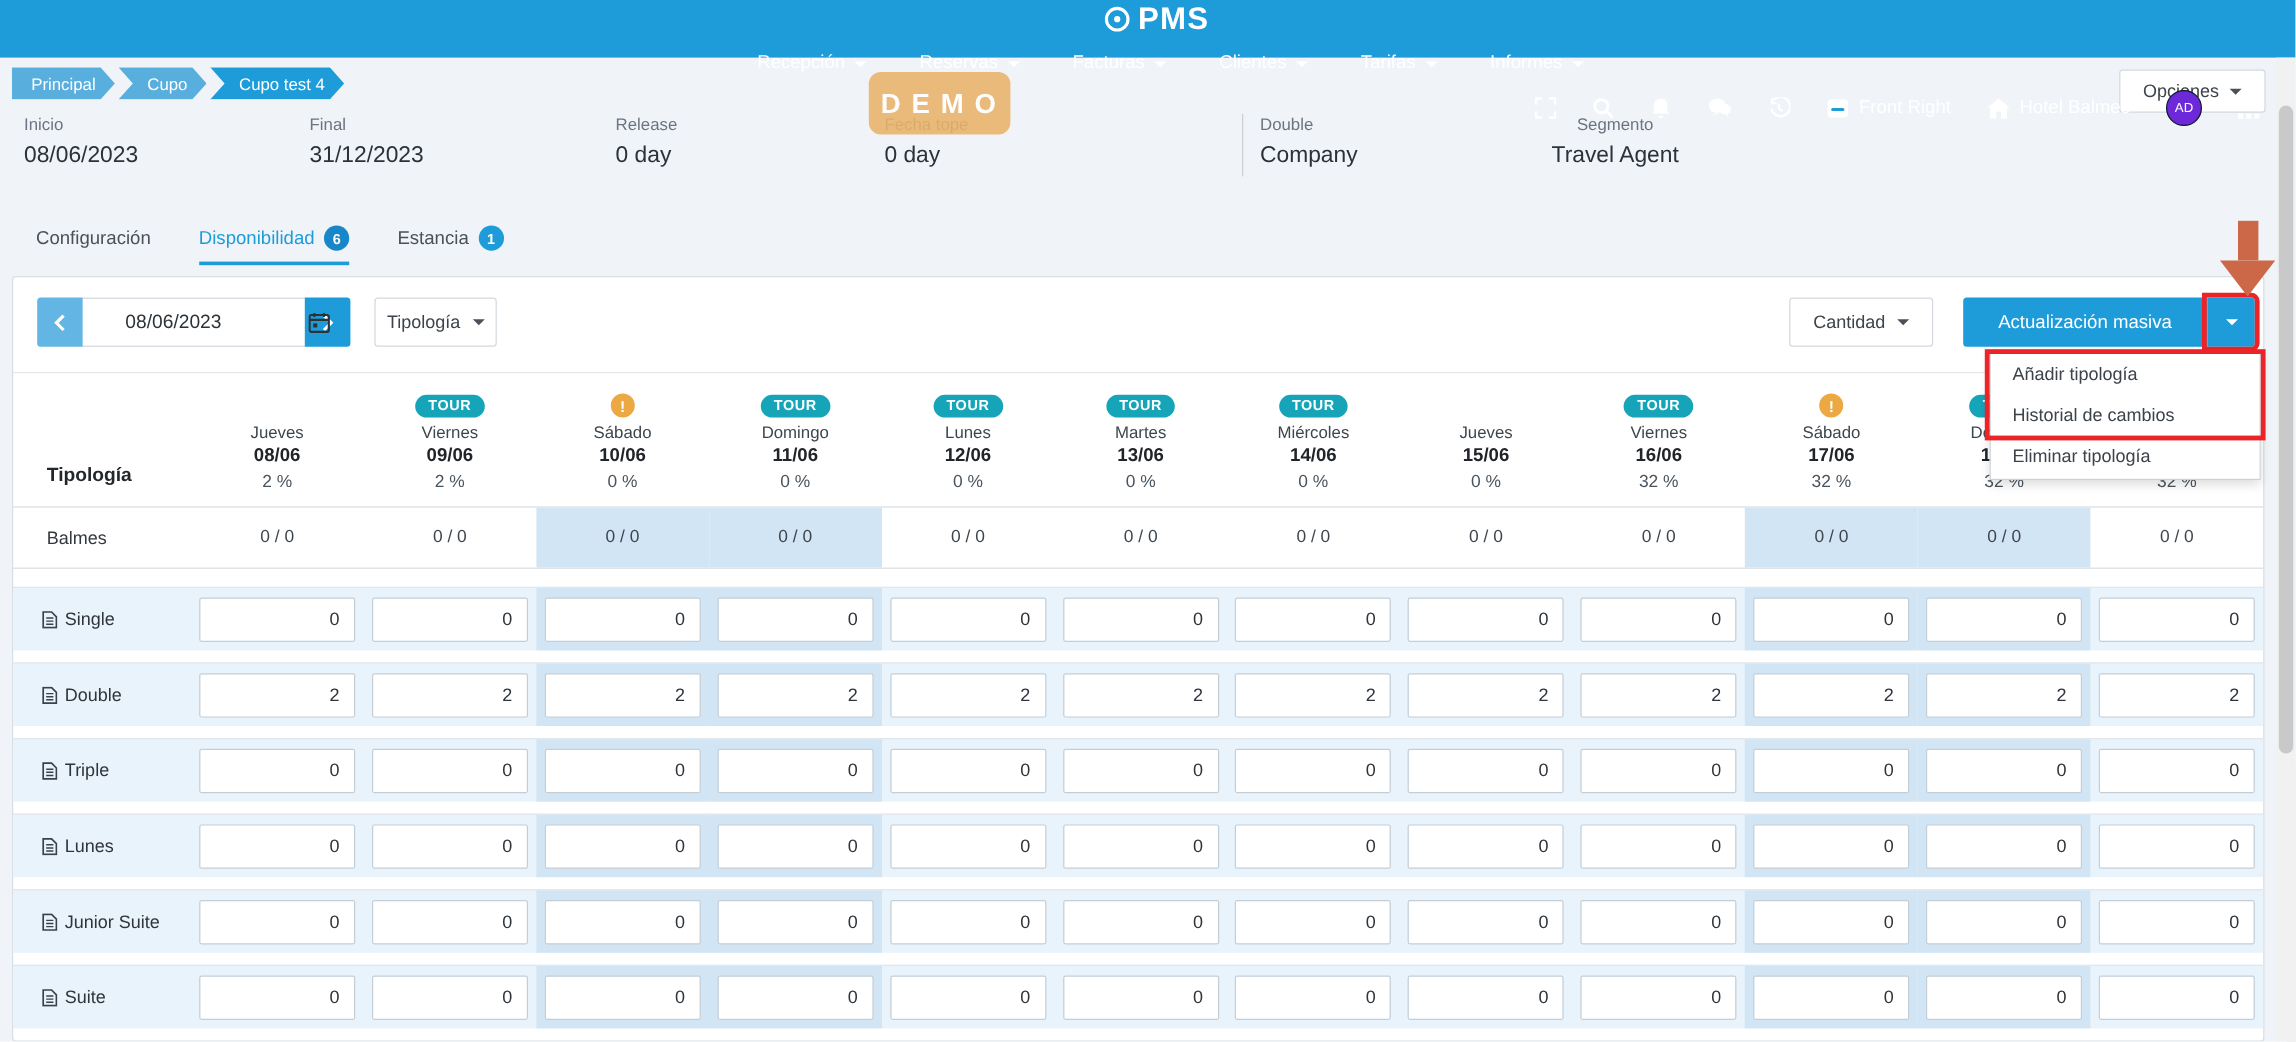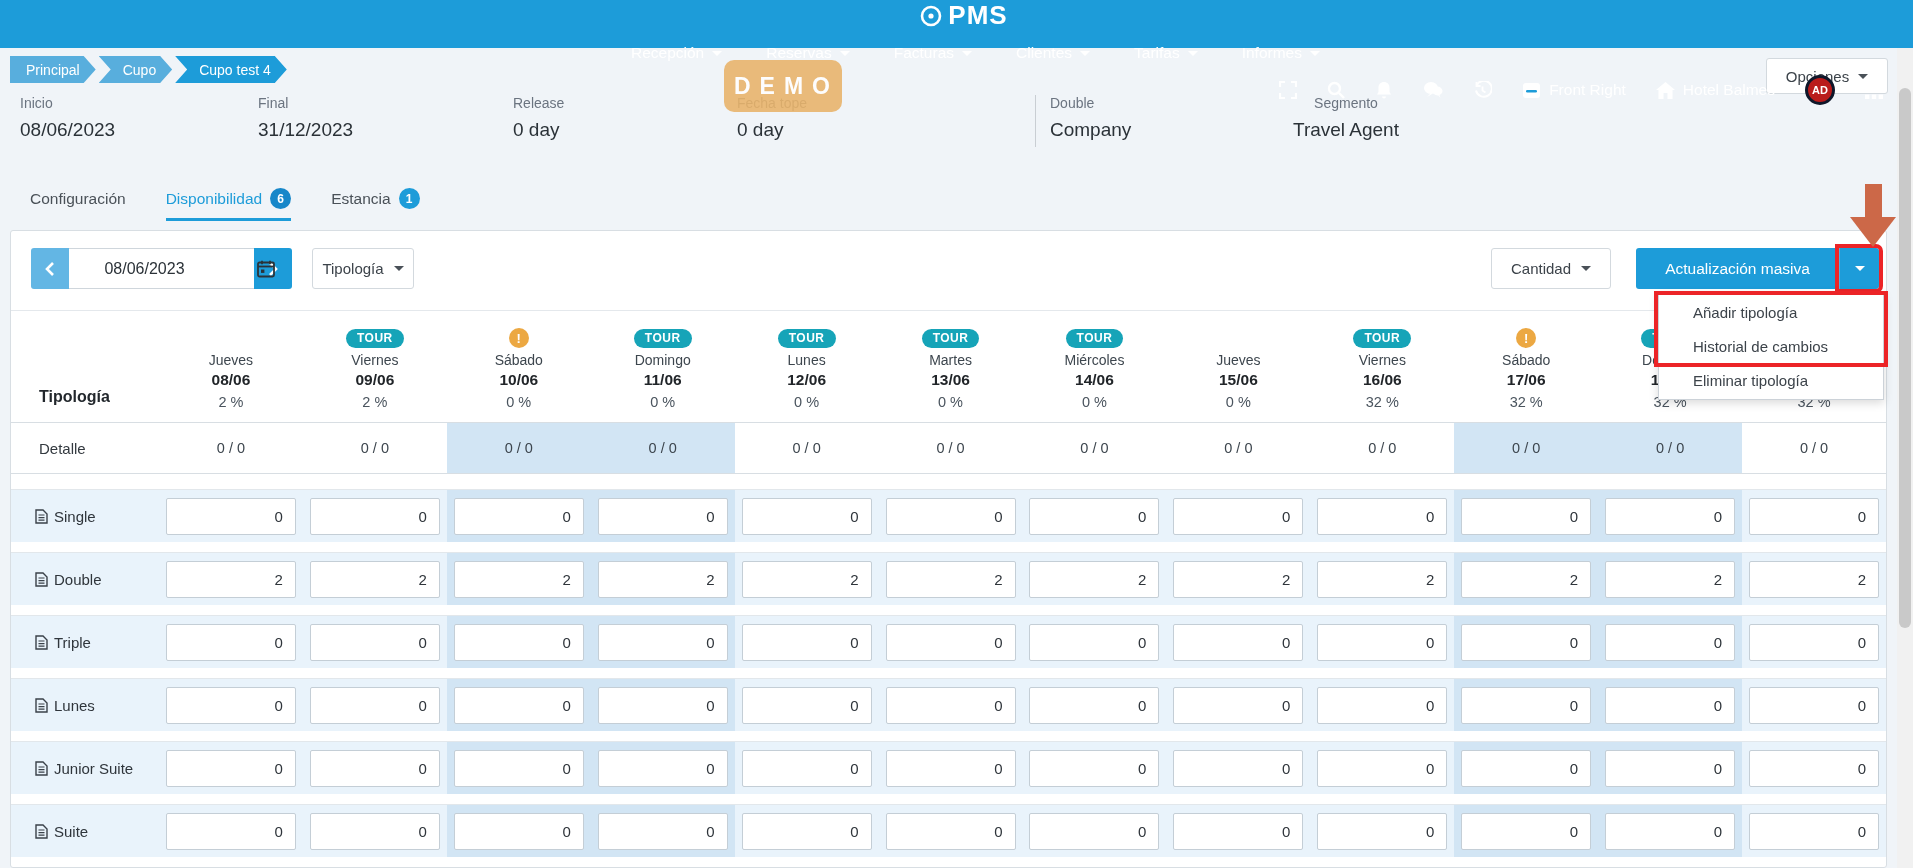--- a/index.html
+++ b/index.html
@@ -14,21 +14,21 @@
 
   
   .navbar{position:absolute;left:0;top:0;width:1913px;height:48px;background:var(--accent);display:flex;align-items:center;color:#fff;z-index:20;flex-direction:column;}
   .logo{display:flex;align-items:center;gap:5px;margin-left:14px;font-weight:bold;font-size:26px;letter-spacing:1px;}
   .nav-menus{display:flex;align-items:center;margin-left:38px;gap:8px;}
   .nav-item{display:flex;align-items:center;gap:8px;padding:13px 18px;font-size:15.5px;cursor:pointer;}
   .caret{width:0;height:0;border-left:5px solid transparent;border-right:5px solid transparent;border-top:5px solid #fff;display:inline-block;}
   .caret.dark{border-top-color:#4a5158;}
   .nav-right{margin-left:auto;display:flex;gap:30px;margin-right:30px;}
   .nav-ic{display:flex;align-items:center;gap:8px;font-size:15.5px;cursor:pointer;}
-  .avatar{width:30px;height:30px;border-radius:50%;background:#b91c1c;border:3px solid #0f172a;color:#fff;font-size:11px;font-weight:bold;display:flex;align-items:center;justify-content:center;}
+  .avatar{width:30px;height:30px;border-radius:50%;background:#6d28d9;border:1px solid #0f172a;color:#fff;font-size:11px;font-weight:normal;display:flex;align-items:center;justify-content:center;}
 
   
   .crumbs{position:absolute;left:10px;top:56px;display:flex;z-index:5;}
   .crumb{height:27px;display:flex;align-items:center;color:#fff;font-size:14px;padding:0 16px 0 24px;margin-right:3px;background:var(--crumb);clip-path:polygon(0 0,calc(100% - 12px) 0,100% 50%,calc(100% - 12px) 100%,0 100%,12px 50%);cursor:pointer;}
   .crumb.first{clip-path:polygon(0 0,calc(100% - 12px) 0,100% 50%,calc(100% - 12px) 100%,0 100%);padding-left:16px;}
   .crumb.active{background:var(--accent);}
   .btn-opciones{position:absolute;right:25px;top:58px;width:122px;height:36px;background:#fff;border:1px solid #d3d9de;border-radius:3px;font-size:15px;color:#3c434a;display:flex;align-items:center;justify-content:center;gap:9px;cursor:pointer;text-align:center;}
 
   
   .info{position:absolute;left:0;top:95px;width:1913px;height:60px;}
@@ -79,21 +79,21 @@
   .wkbg{background:var(--wk);}
 
   
   .rows{margin-top:15px;}
   .brow{height:53px;background:var(--rowbg);border-top:1px solid #e2e7eb;margin-bottom:10px;align-items:center;}
   .rlabel{padding-left:24px;font-size:15px;color:#2f353b;display:flex;align-items:center;gap:6px;height:100%;}
   .bcell{height:100%;display:flex;align-items:center;justify-content:center;}
   .cell-input{width:130px;height:37px;border:1px solid var(--inputborder);border-radius:2px;background:#fff;text-align:right;padding-right:12px;font-size:15px;color:#2f353b;font-family:inherit;}
 
   
-  .dropdown{position:absolute;left:1658px;top:292px;width:226px;background:#fff;border:1px solid #ccd2d8;box-shadow:0 3px 9px rgba(0,0,0,.15);z-index:50;padding:2px 16px;}
+  .dropdown{position:absolute;left:1658px;top:292px;width:226px;background:#fff;border:1px solid #ccd2d8;box-shadow:0 3px 9px rgba(0,0,0,.15);z-index:50;padding:2px 0;}
   .dd-item{height:34px;display:flex;align-items:center;padding-left:18px;font-size:15px;color:#3c434a;cursor:pointer;}
   .red-frame{position:absolute;left:-5px;right:-5px;top:-2px;height:76px;border:4px solid var(--red);pointer-events:none;z-index:55;}
   .big-arrow{position:absolute;left:1850px;top:184px;z-index:60;pointer-events:none;}
   .big-arrow .shaft{width:17px;height:33px;background:var(--arrow);margin:0 auto;}
   .big-arrow .head{width:0;height:0;border-left:23px solid transparent;border-right:23px solid transparent;border-top:30px solid var(--arrow);}
 
   
   .scrollbar{position:absolute;right:0;top:48px;bottom:0;width:16px;background:#f1f1f1;z-index:30;}
   .scroll-thumb{position:absolute;left:2px;right:2px;top:40px;height:540px;background:#c9c9c9;border-radius:7px;}
 </style>
@@ -357,21 +357,21 @@
    </div>
       <div class="hcol">
      <div class="hbadge"></div>
      <div class="hday"></div>
      <div class="hdate"></div>
      <div class="hpct">32 %</div>
    </div>
     </div>
 
   <div class="grid detalle" id="detalle">
-    <div class="detalle-label">Detalle</div>
+    <div class="detalle-label">Balmes</div>
   <div class="dcell">0 / 0</div>
       <div class="dcell">0 / 0</div>
       <div class="dcell wkbg">0 / 0</div>
       <div class="dcell wkbg">0 / 0</div>
       <div class="dcell">0 / 0</div>
       <div class="dcell">0 / 0</div>
       <div class="dcell">0 / 0</div>
       <div class="dcell">0 / 0</div>
       <div class="dcell">0 / 0</div>
       <div class="dcell wkbg">0 / 0</div>

